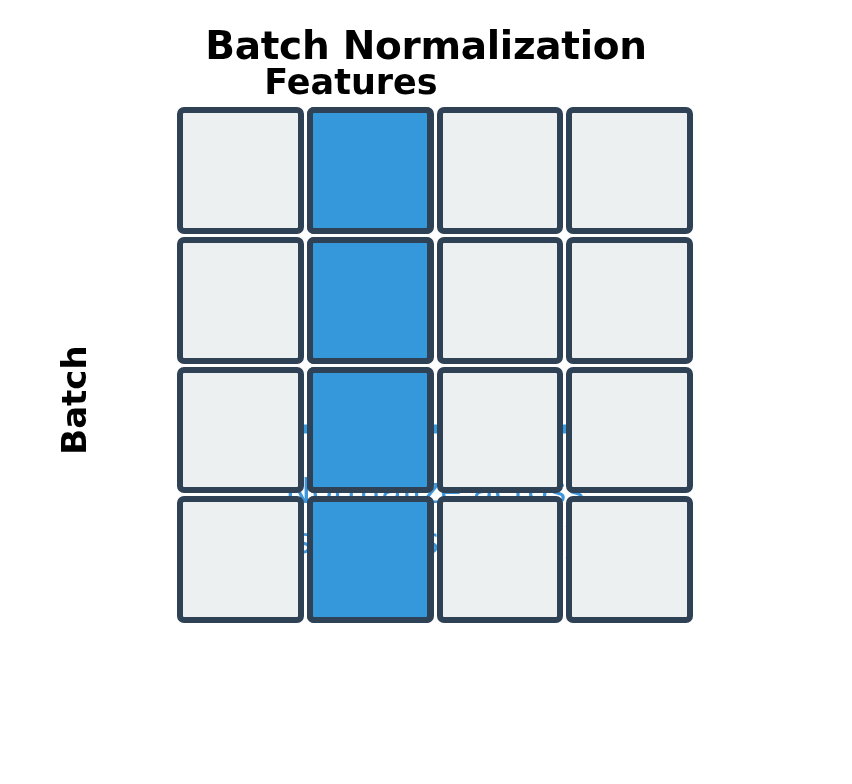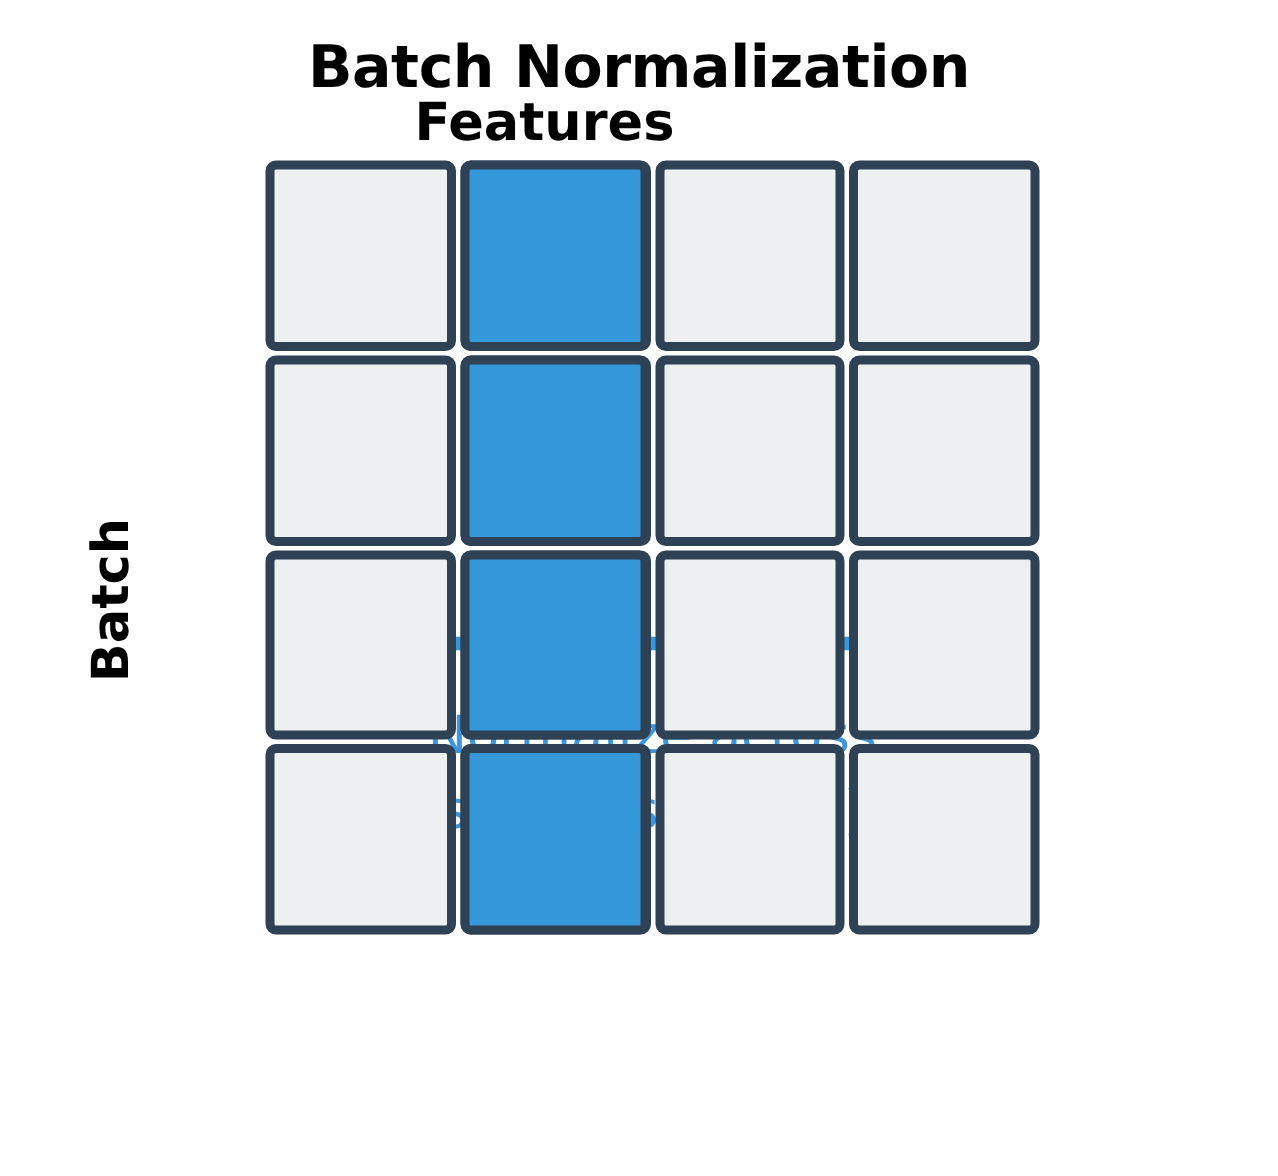--- a/index.html
+++ b/index.html
@@ -33,21 +33,21 @@
     font-family: "DejaVu Sans", sans-serif;
     font-weight: bold;
     font-size: 39px;
     line-height: 44px;
     color: #000000;
     letter-spacing: -0.3px;
     white-space: nowrap;
   }
   .title-sub {
     position: absolute;
-    left: 12px;
+    left: 0;
     top: 62px;
     width: 702px;
     text-align: center;
     font-family: "DejaVu Sans", sans-serif;
     font-weight: bold;
     font-size: 35px;
     line-height: 40px;
     color: #000000;
     white-space: nowrap;
   }

